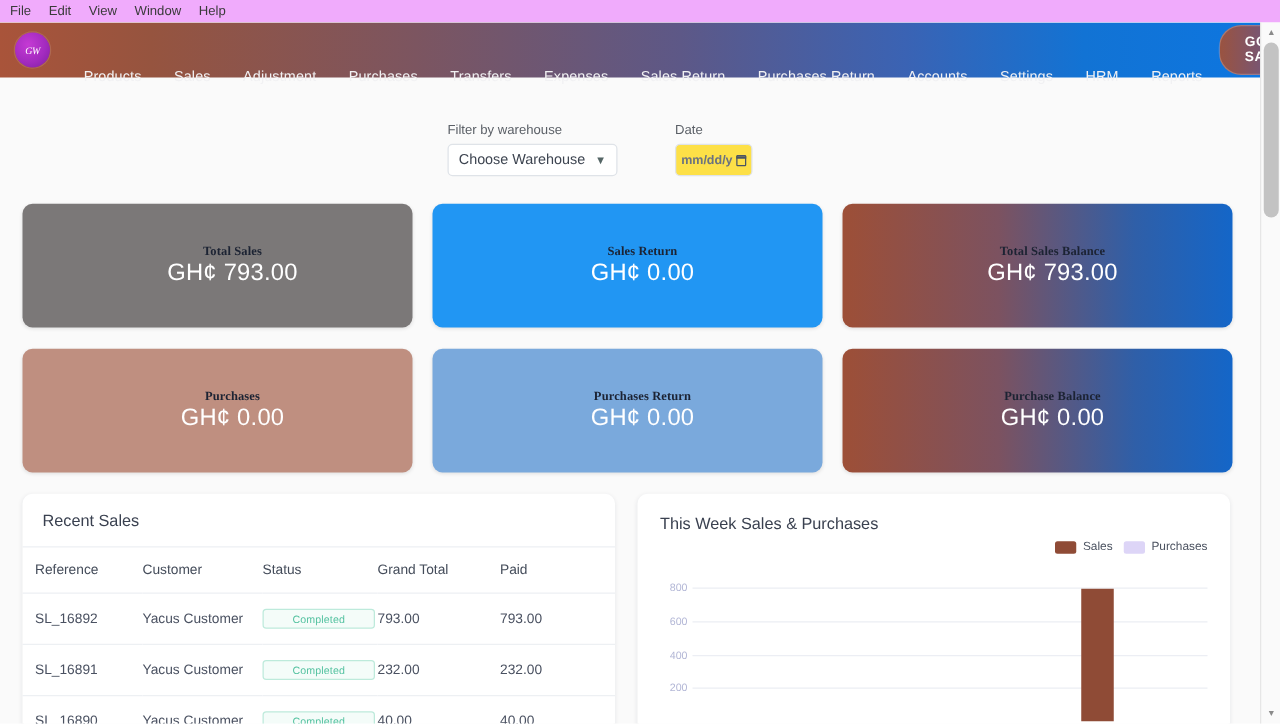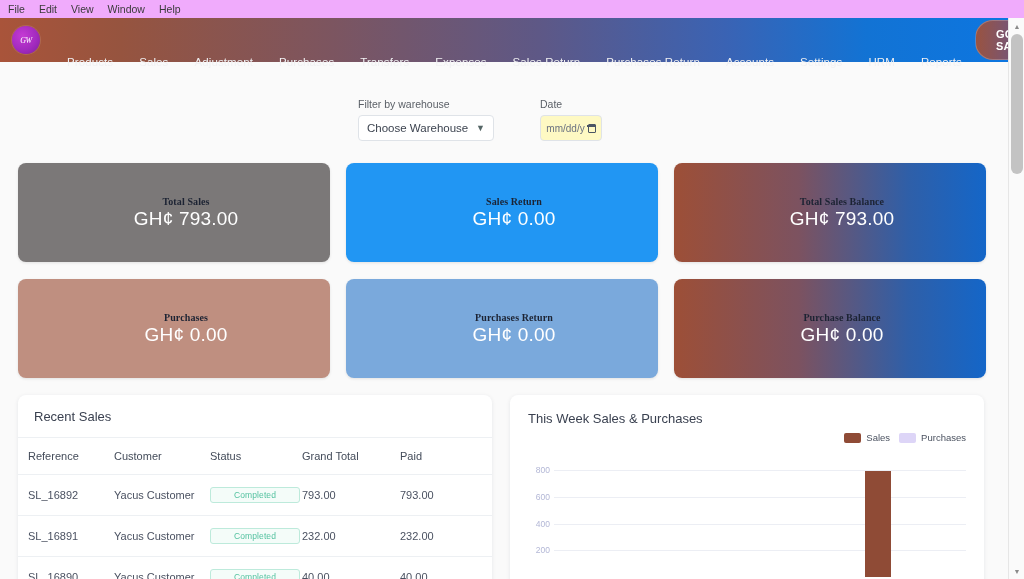--- a/index.html
+++ b/index.html
@@ -73,24 +73,24 @@
     width: 136px; height: 26px; background: #fff;
     border: 1px solid #dfe3e8; border-radius: 4px;
     display: flex; align-items: center; padding: 0 8px;
     font-size: 11.5px; color: #3d4450; cursor: pointer;
     position: relative;
   }
   .select-box .chev {
     margin-left: auto; font-size: 9px; color: #566; line-height: 1;
   }
   .date-box {
-    width: 62px; height: 26px; background: #fef9c3;
+    width: 62px; height: 26px; background: #fde047;
     border: 1px solid #dfe3e8; border-radius: 4px;
     display: flex; align-items: center; justify-content: center; gap: 3px;
-    font-size: 10px; color: #6b7280; cursor: pointer;
+    font-size: 10px; color: #6b7280; cursor: pointer; font-weight: bold;
   }
   .cal-ico {
     width: 8px; height: 9px; border: 1.2px solid #4b5563; border-radius: 1px;
     position: relative; flex: 0 0 auto;
   }
   .cal-ico::before {
     content:""; position:absolute; left:-1.2px; right:-1.2px; top:0px;
     height:2px; background:#4b5563;
   }
 

